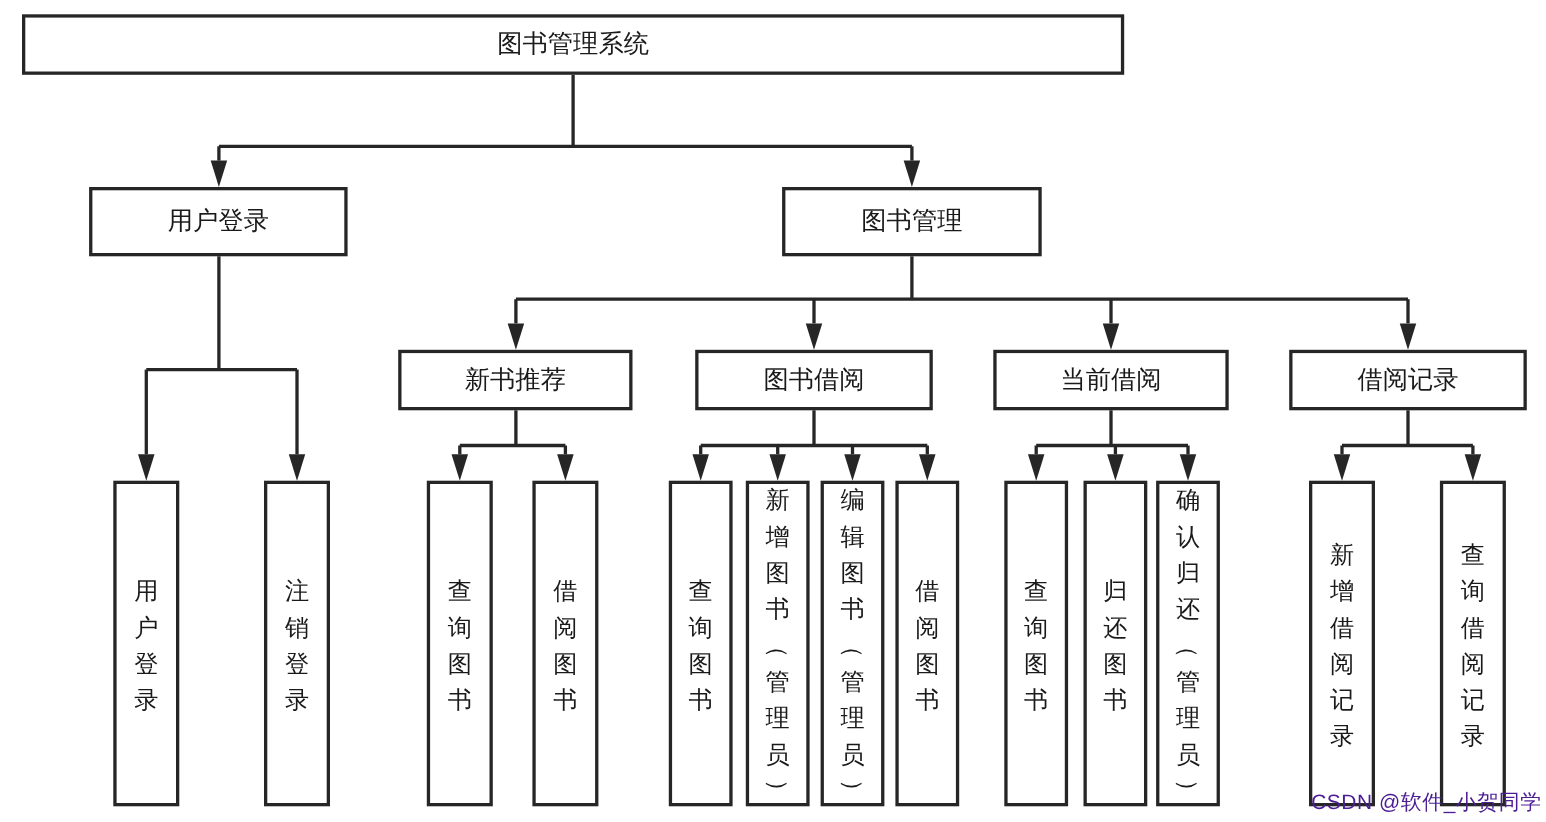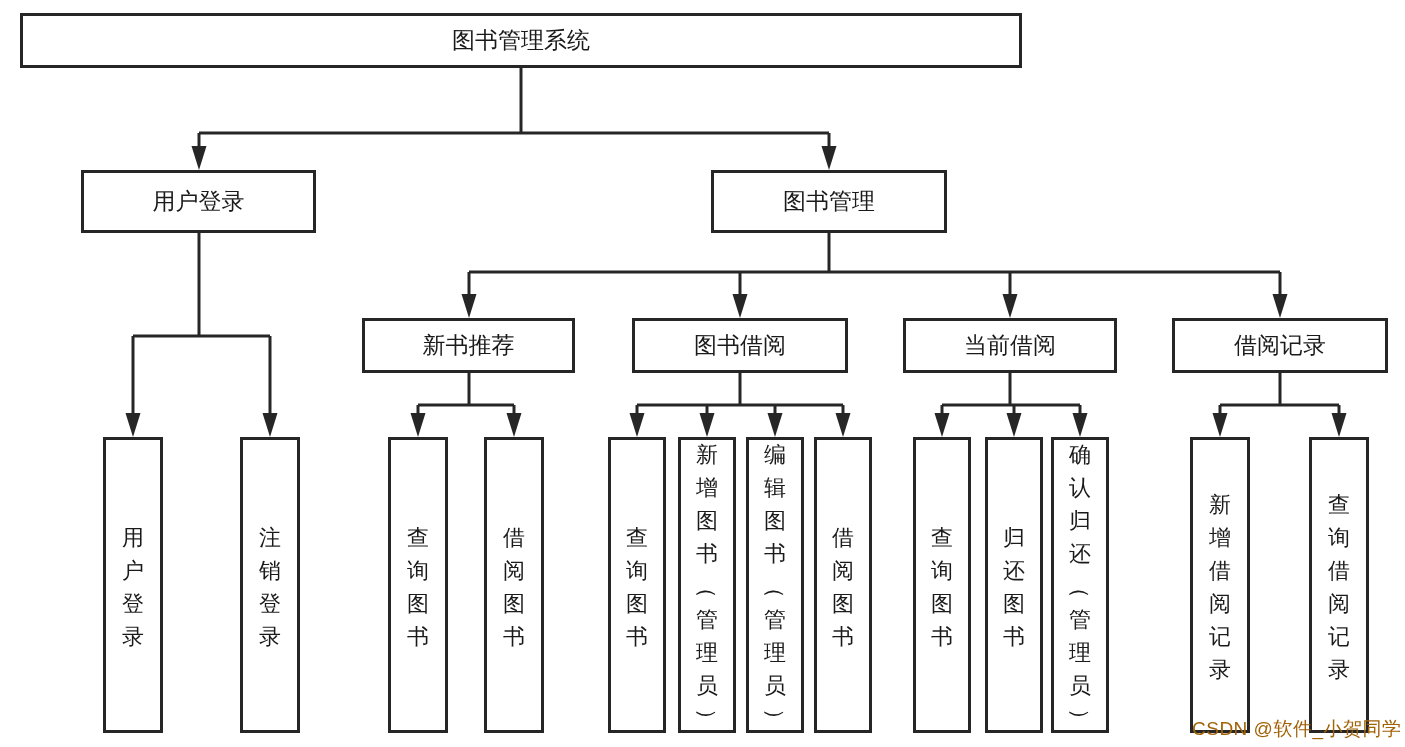--- a/index.html
+++ b/index.html
@@ -262,14 +262,14 @@
           <text class="node-label-v" x="1339" y="511.74">查</text>
           <text class="node-label-v" x="1339" y="544.74">询</text>
           <text class="node-label-v" x="1339" y="577.74">借</text>
           <text class="node-label-v" x="1339" y="610.74">阅</text>
           <text class="node-label-v" x="1339" y="643.74">记</text>
           <text class="node-label-v" x="1339" y="676.74">录</text>
         </g>
       </g>
   </svg>
 
-  <div class="watermark-text" style="left: 1192px; top: 716px; color: #a16207;">CSDN @软件_小贺同学</div>
+  <div class="watermark-text" style="left: 1192px; top: 716px; color: #4c1d95;">CSDN @软件_小贺同学</div>
 </div>
 
 </body></html>

